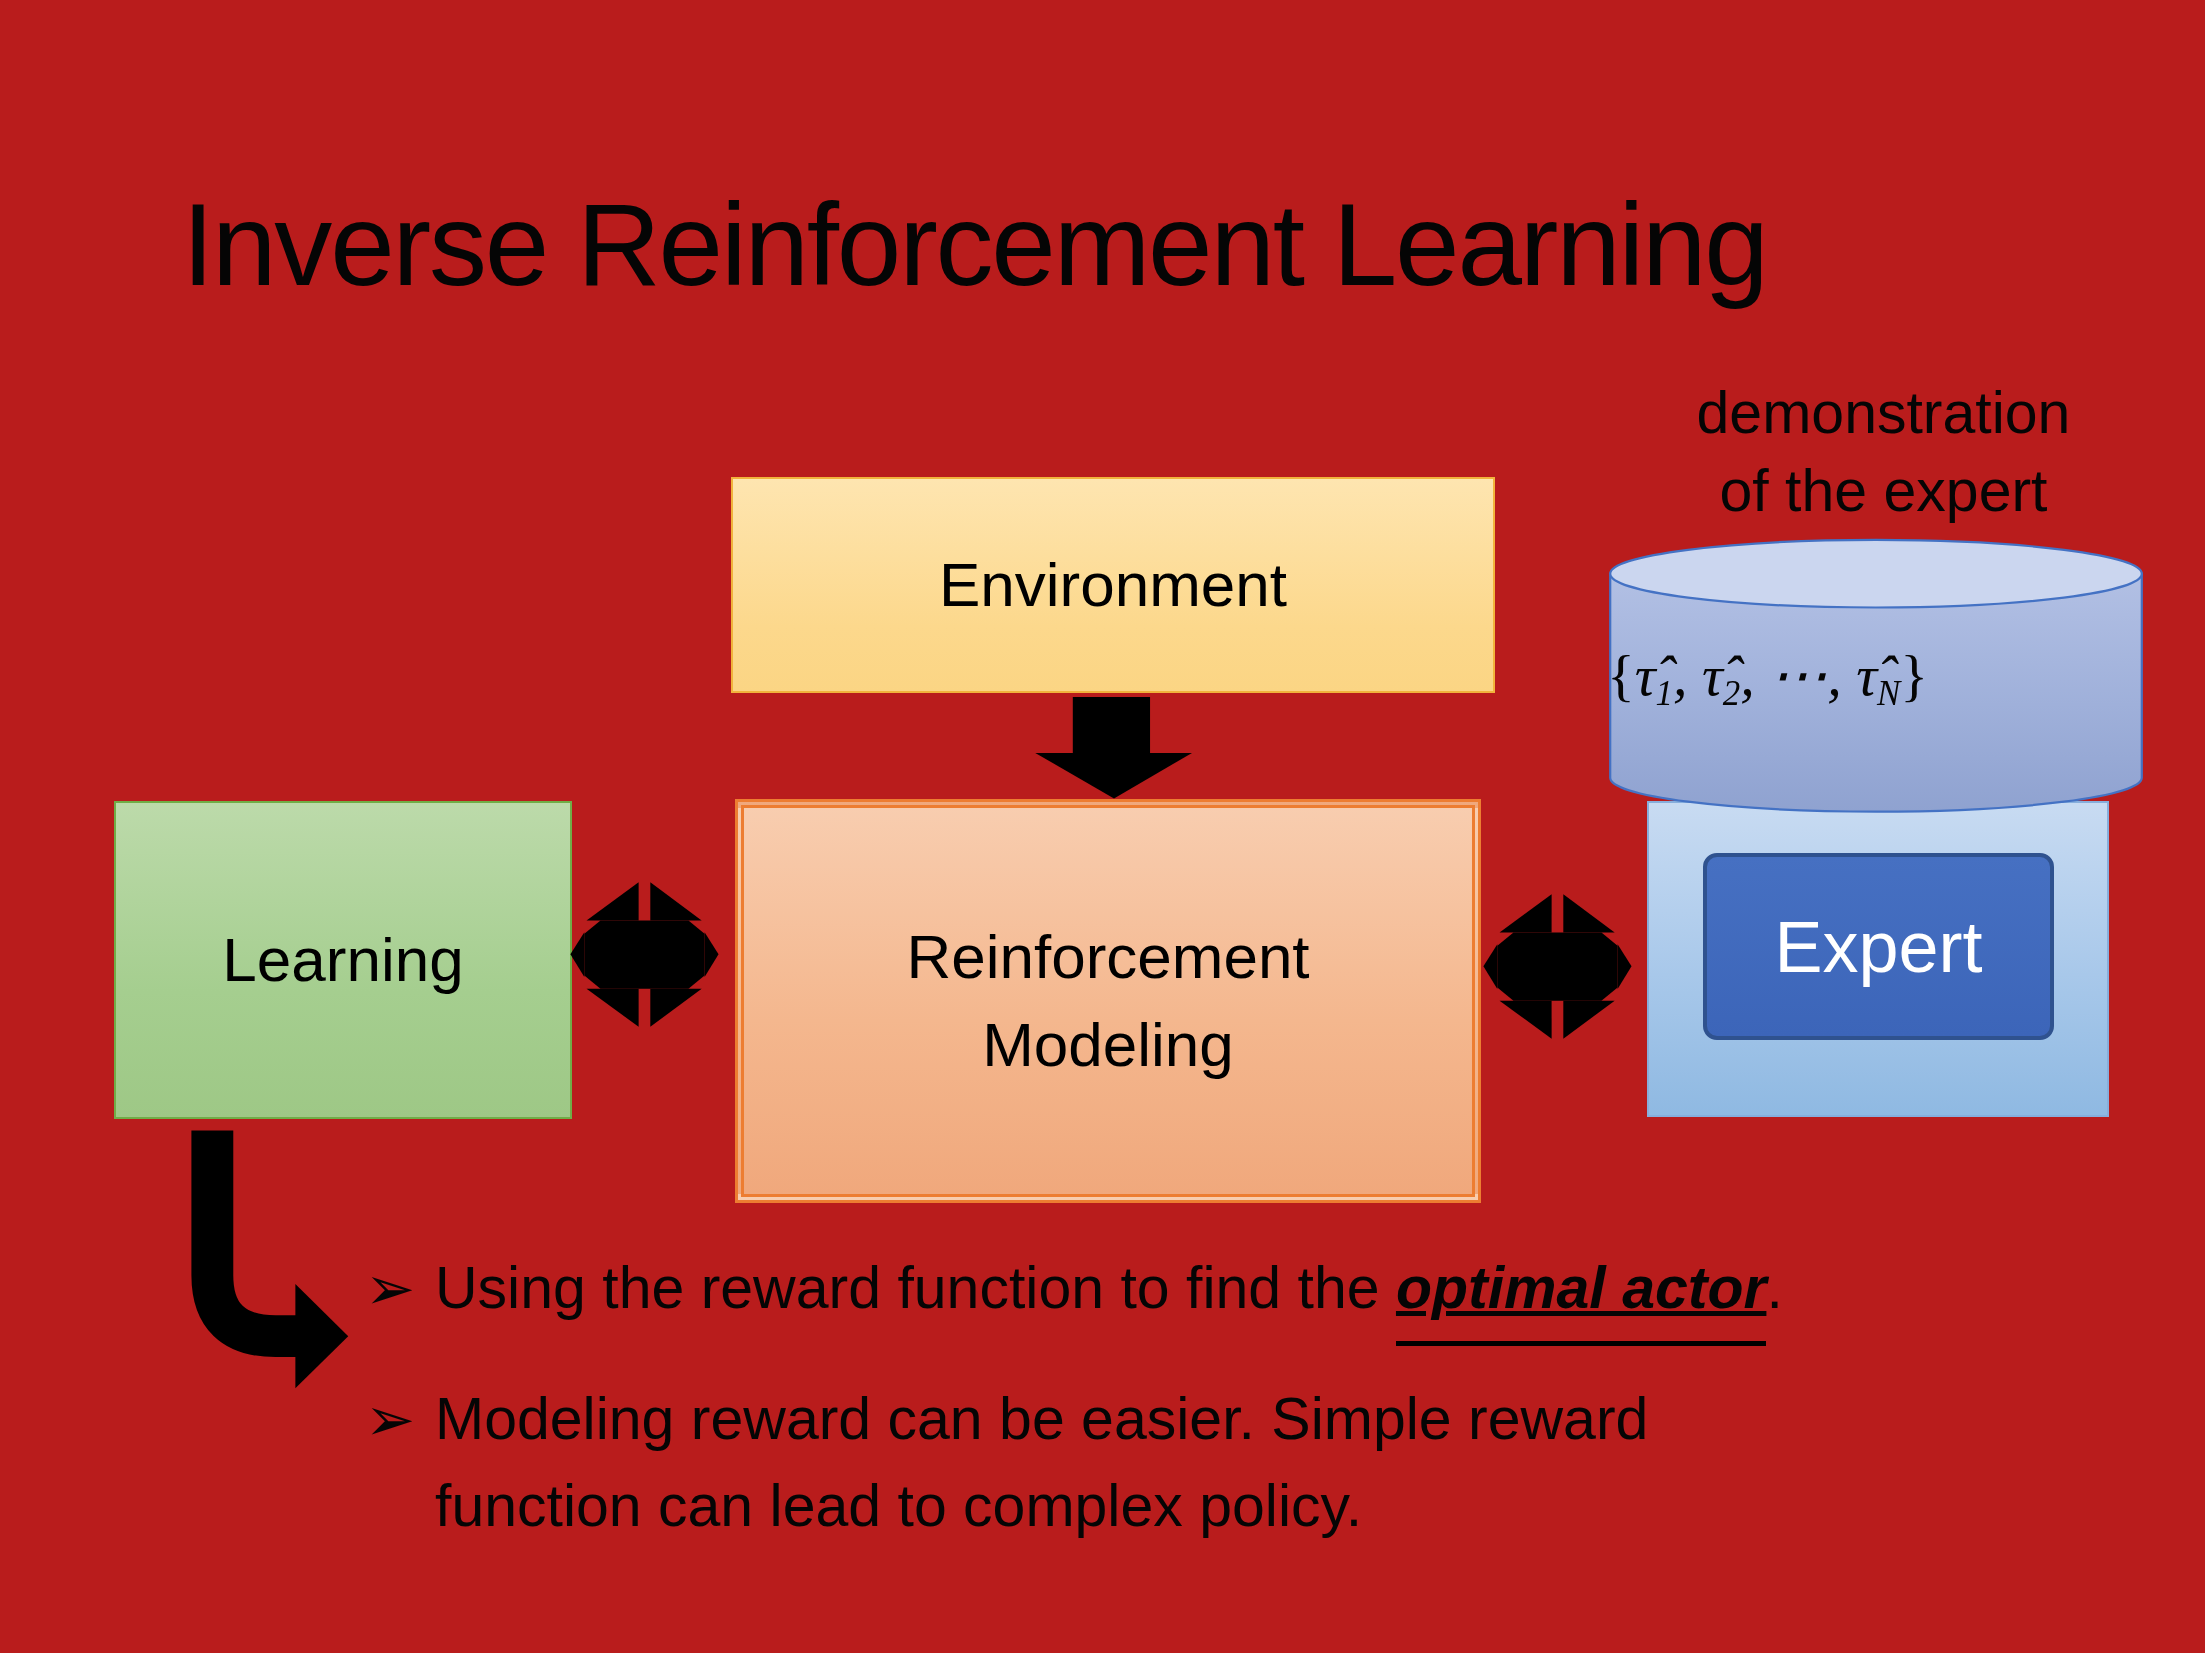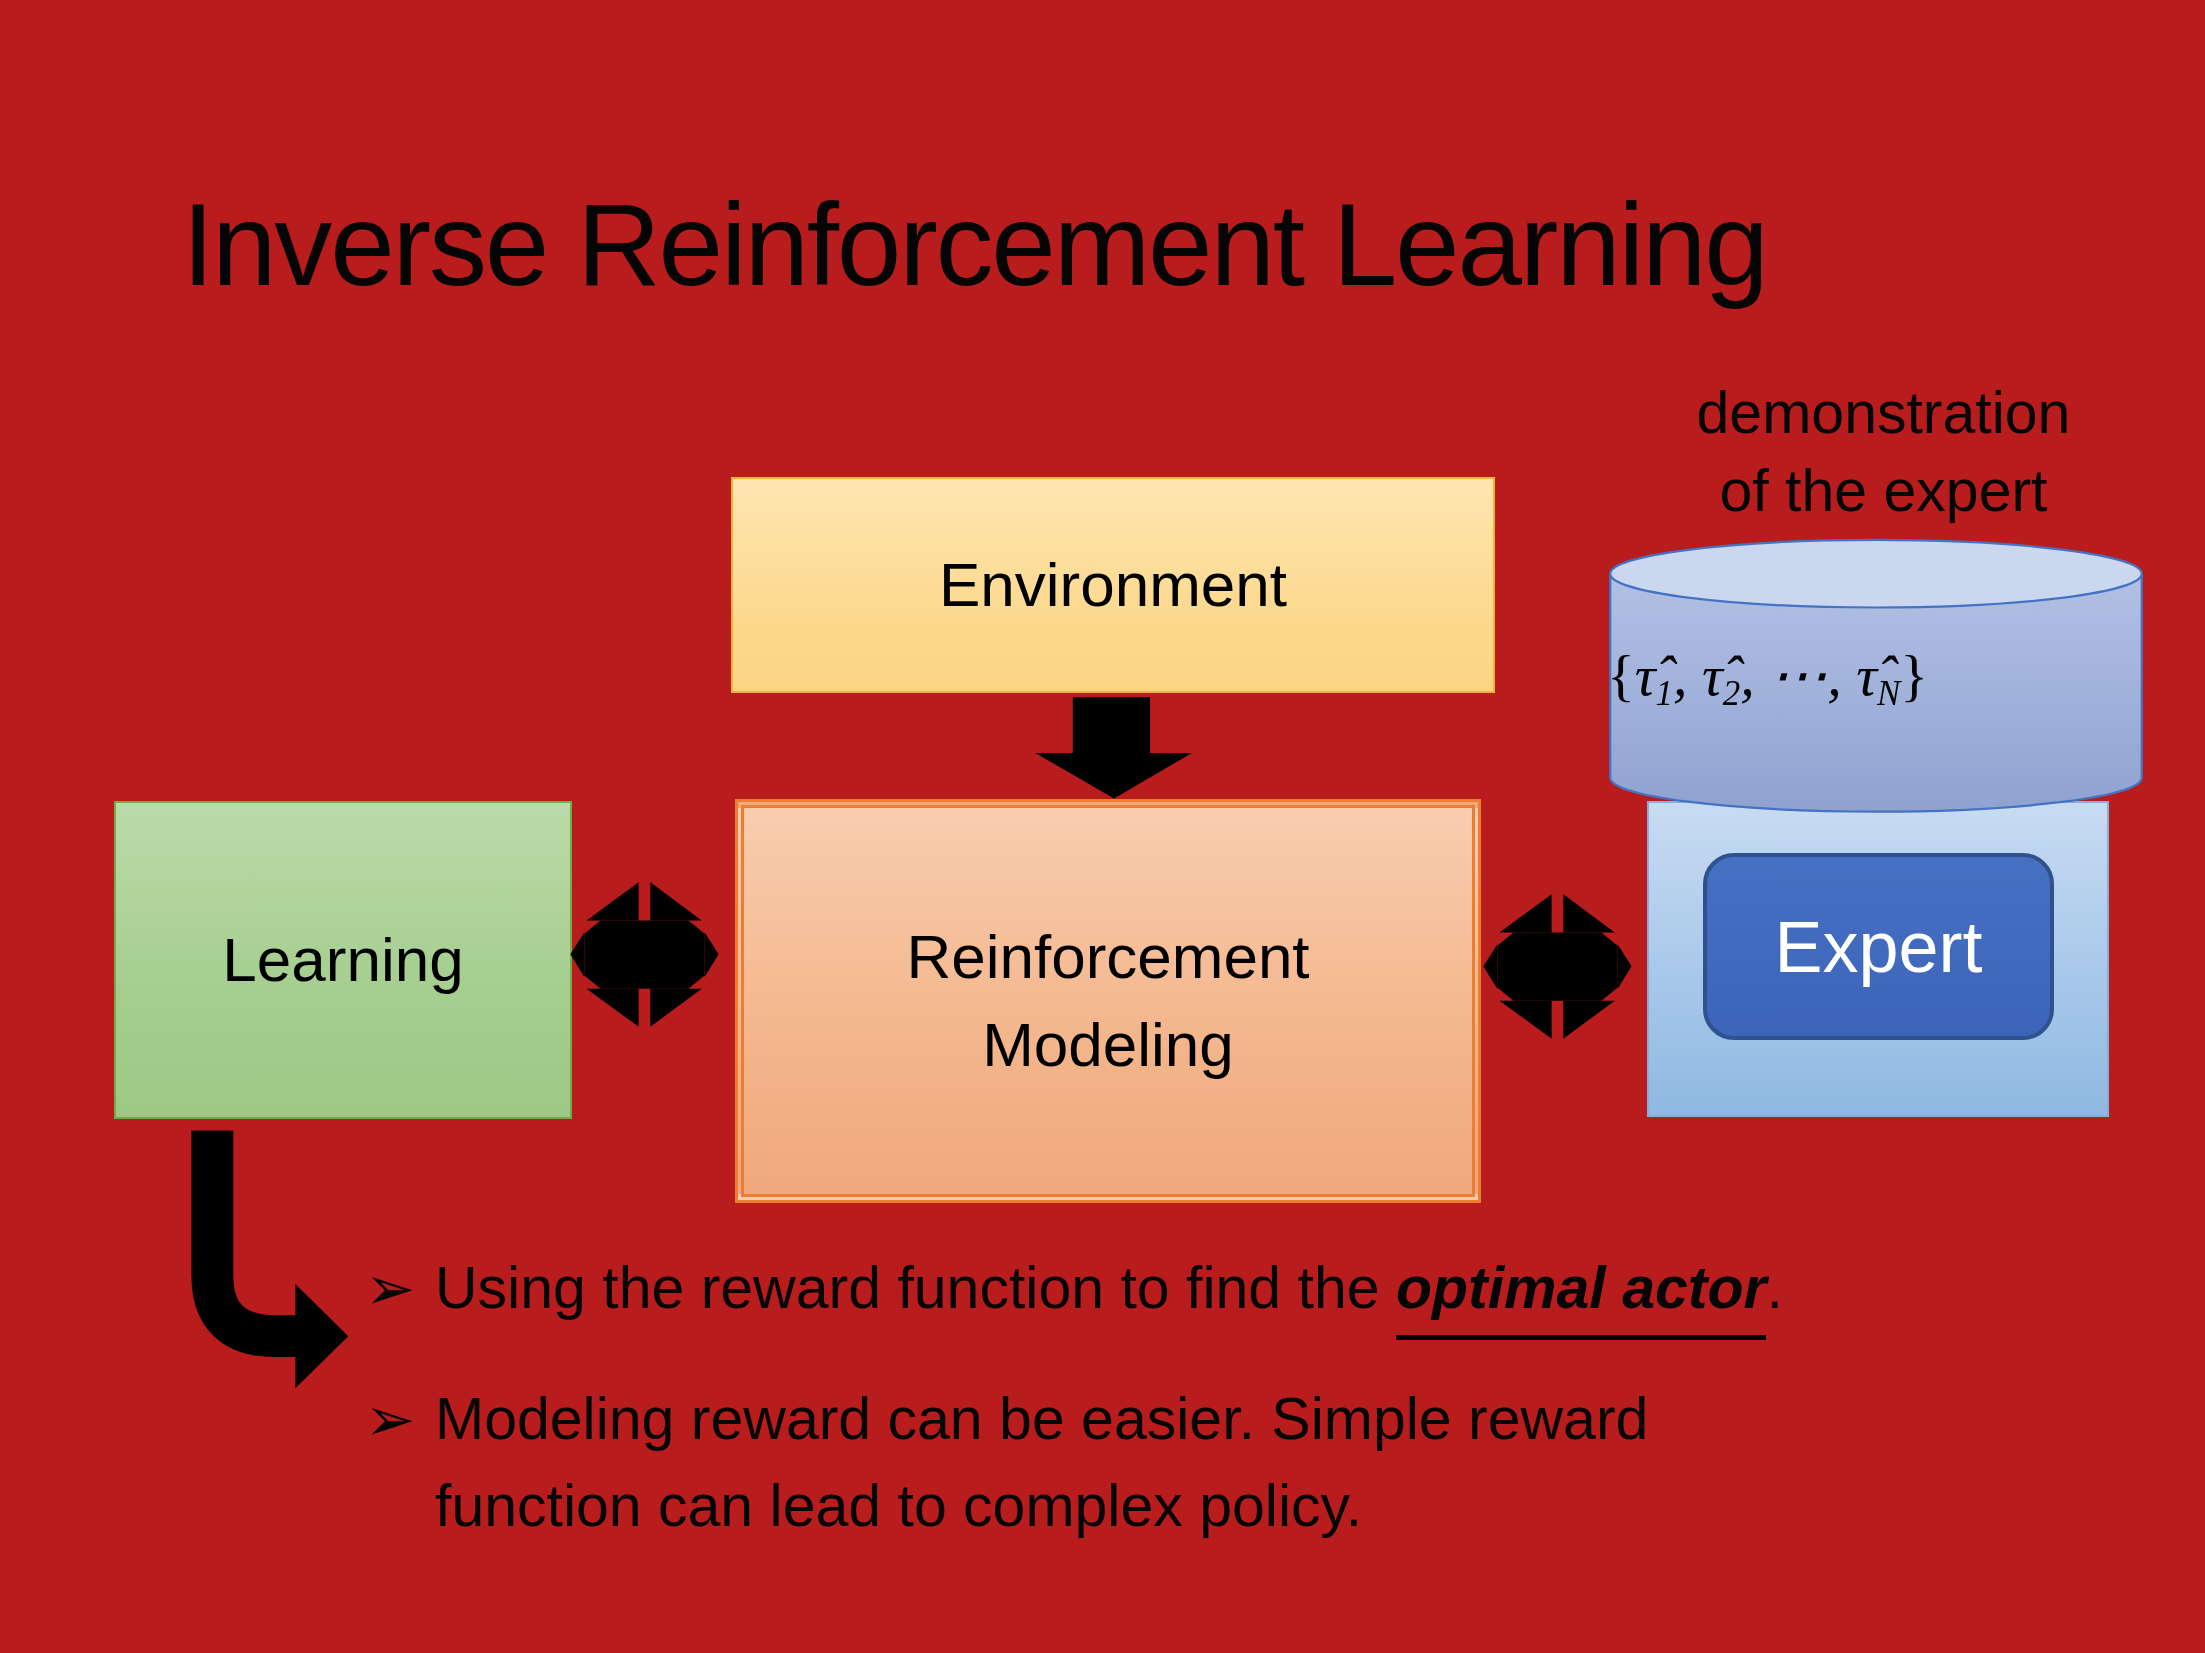--- a/index.html
+++ b/index.html
@@ -26,39 +26,39 @@
   .rl-box{position:absolute;left:735px;top:799px;width:746px;height:404px;box-sizing:border-box;
           background:linear-gradient(180deg,#F8CDAF 0%,#F4B78E 55%,#F0A87C 100%);
           border:9.6px double #ED7D31;background-clip:border-box;}
 
   .expert-container{position:absolute;left:1647px;top:801px;width:462px;height:316px;box-sizing:border-box;
                     background:linear-gradient(180deg,#C8DBF2 0%,#A8C8EA 55%,#8FB9E2 100%);
                     border:2.2px solid #87AEDC;}
 
   .expert-btn{position:absolute;left:1703px;top:853px;width:351px;height:187px;box-sizing:border-box;
               background:linear-gradient(180deg,#4670C2 0%,#3C65B9 100%);
-              border:4.4px solid #2F528F;border-radius:31px;
+              border:4.4px solid #2F528F;border-radius:14px;
               display:flex;align-items:center;justify-content:center;
               color:#ffffff;font-size:72px;}
 
   .cylinder-svg{position:absolute;left:1607px;top:537px;}
 
   .formula{position:absolute;left:1607px;top:641px;width:538px;
            font-family:"Liberation Serif",serif;font-style:italic;font-size:58px;color:#050505;
            white-space:nowrap;}
   .formula .fsub{font-size:0.6em;vertical-align:-0.28em;}
   .formula .fbrace{font-style:normal;}
 
   .arrow-svg{position:absolute;}
 
   .bullet-row{position:absolute;left:365px;display:flex;align-items:flex-start;
               font-size:59px;line-height:87px;color:#050505;}
   .bullet-marker{flex:0 0 70px;font-family:"DejaVu Sans",sans-serif;font-size:60px;line-height:87px;}
   .bullet-text{white-space:nowrap;}
-  .emph{font-weight:bold;font-style:italic;border-bottom:5.9px solid #000;padding-bottom:14px;}
+  .emph{font-weight:bold;font-style:italic;border-bottom:5.9px solid #000;padding-bottom:20px;text-decoration:underline;}
 </style>
 </head>
 <body>
 
 <div class="slide">
 
   <div class="title">Inverse Reinforcement Learning</div>
 
   <div class="demo-label">
     <div>demonstration</div>

